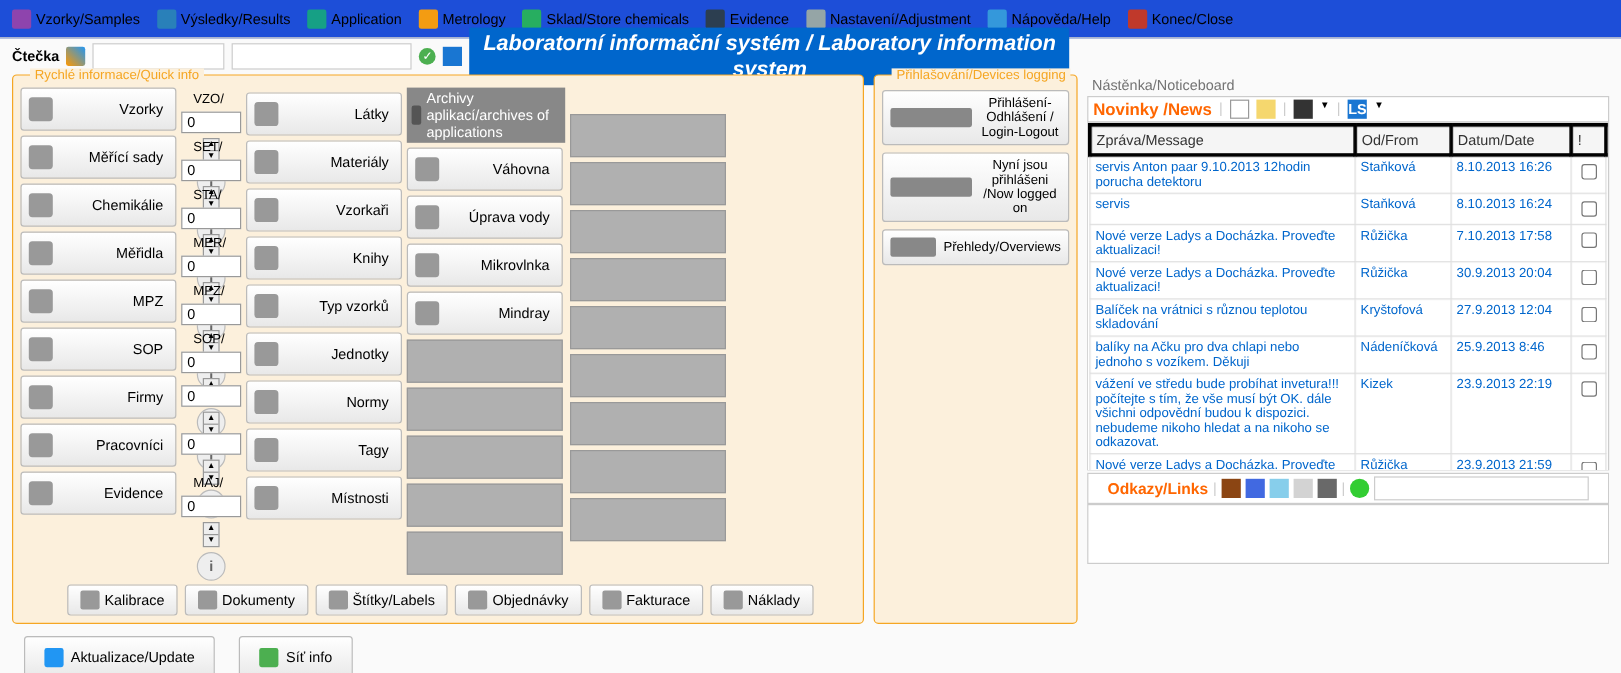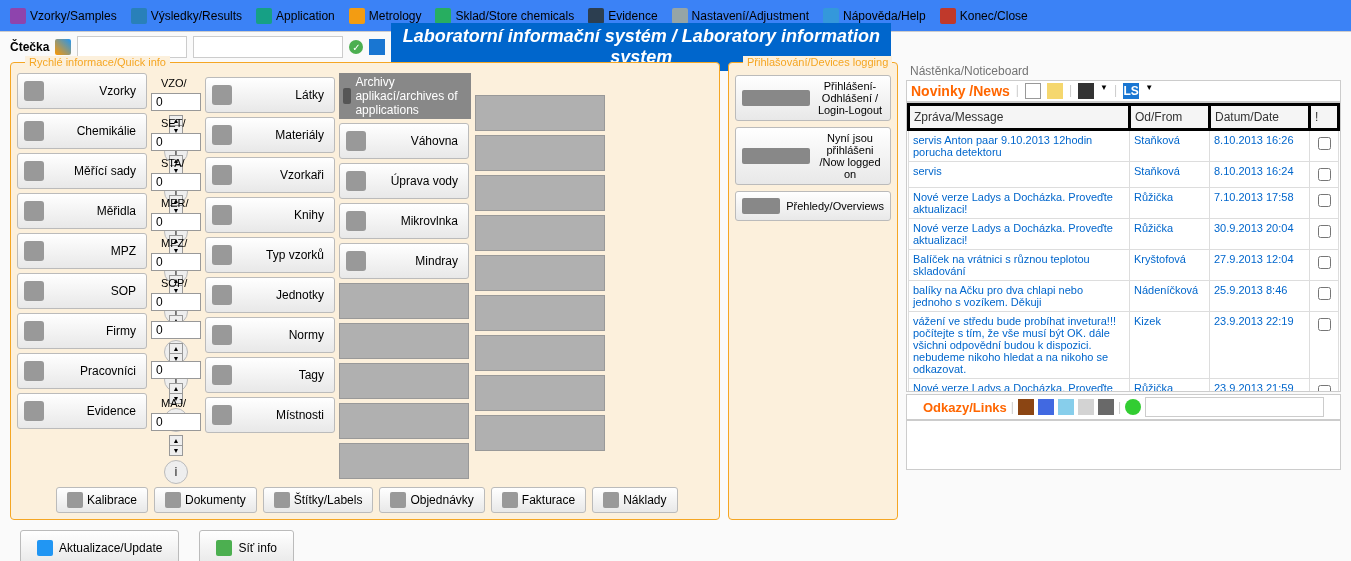--- a/index.html
+++ b/index.html
@@ -1,20 +1,20 @@
 <!DOCTYPE html>
 <html><head>
 <meta charset="utf-8">
 <style>
 * { box-sizing: border-box; font-family: Tahoma, Arial, sans-serif; font-size: 12px; }
 body { margin: 0; padding: 0; background: #f5f5f5; }
 .app { width: 1351px; height: 561px; background: #fafafa; position: relative; }
 
 
-.toolbar { height: 32px; background: #3b82f6; border-bottom: 1px solid #ccc; display: flex; align-items: center; padding: 0 4px; gap: 2px; }
+.toolbar { height: 32px; background: #1d4ed8; border-bottom: 1px solid #ccc; display: flex; align-items: center; padding: 0 4px; gap: 2px; }
 .toolbar-item { display: flex; align-items: center; gap: 4px; padding: 2px 6px; cursor: pointer; color: #000; }
 
 
 .reader-bar { height: 30px; display: flex; align-items: center; padding: 4px 10px; gap: 6px; }
 .reader-label { font-weight: bold; }
 .reader-input { height: 22px; border: 1px solid #ccc; background: #fff; }
 .green-check { width: 14px; height: 14px; background: #4caf50; border-radius: 50%; display: inline-flex; align-items: center; justify-content: center; color: #fff; font-size: 10px; }
 .blue-sq { width: 16px; height: 16px; background: #1976d2; display: inline-block; }
 .title-banner { flex: 0 0 500px; background: #0066cc; color: #fff; text-align: center; font-weight: bold; font-style: italic; padding: 3px 0; font-size: 18px; }
 
@@ -127,25 +127,25 @@
     <div class="quickinfo">
       <span class="qi-title">Rychlé informace/Quick info</span>
       <div class="qi-body">
         <div class="qi-col" id="qicol1">
             <div class="qi-btn">
               <div class="qi-icon"></div>
               <span>Vzorky</span>
             </div>
             <div class="qi-btn">
               <div class="qi-icon"></div>
+              <span>Měřící sady</span>
+            </div>
+            <div class="qi-btn">
+              <div class="qi-icon"></div>
               <span>Chemikálie</span>
-            </div>
-            <div class="qi-btn">
-              <div class="qi-icon"></div>
-              <span>Měřící sady</span>
             </div>
             <div class="qi-btn">
               <div class="qi-icon"></div>
               <span>Měřidla</span>
             </div>
             <div class="qi-btn">
               <div class="qi-icon"></div>
               <span>MPZ</span>
             </div>
             <div class="qi-btn">

